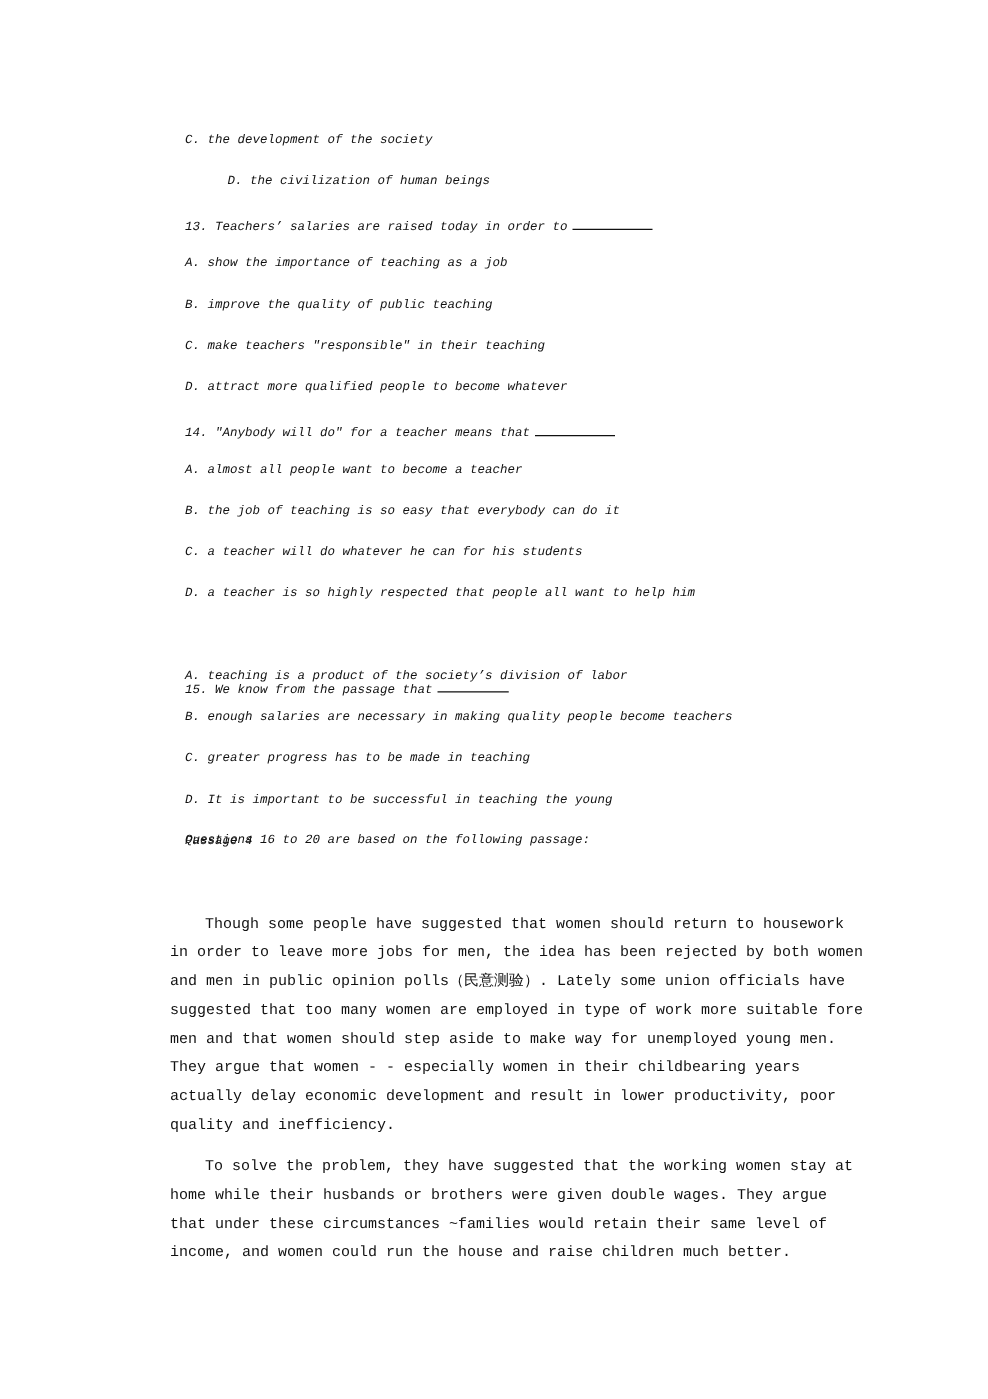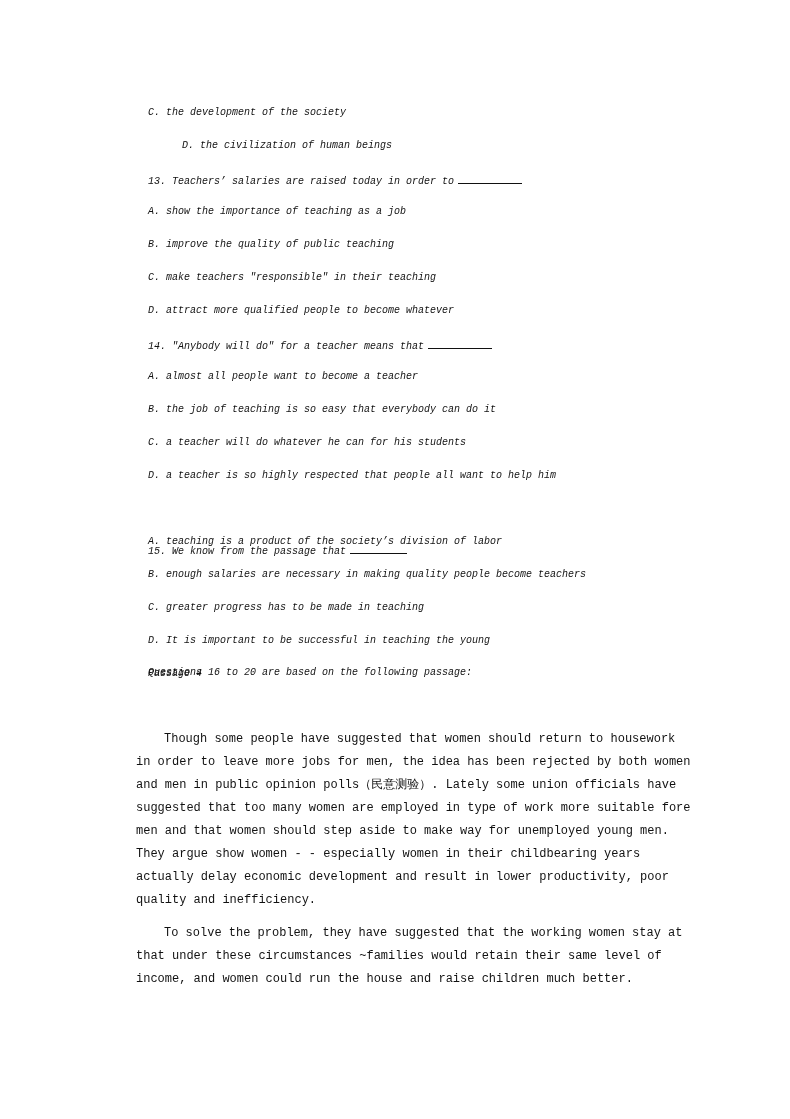--- a/index.html
+++ b/index.html
@@ -33,22 +33,23 @@
     <div class="line" style="top: 601px;"><span>C. greater progress has to be made in teaching</span></div>
     <div class="line" style="top: 634px;"><span>D. It is important to be successful in teaching the young</span></div>
     <div class="line" style="top: 667px;"><span>Passage 4</span></div>
     <div class="line" style="top: 666px;"><span>Questions 16 to 20 are based on the following passage:</span></div>
     <div class="para" style="top: 728px;">
       <span class="pl first">Though some people have suggested that women should return to housework</span>
       <span class="pl">in order to leave more jobs for men, the idea has been rejected by both women</span>
       <span class="pl">and men in public opinion polls（民意测验）. Lately some union officials have</span>
       <span class="pl">suggested that too many women are employed in type of work more suitable fore</span>
       <span class="pl">men and that women should step aside to make way for unemployed young men.</span>
-      <span class="pl">They argue show women - - especially women in their childbearing years</span>
+      <span class="pl">They argue that women - - especially women in their childbearing years</span>
       <span class="pl">actually delay economic development and result in lower productivity, poor</span>
       <span class="pl">quality and inefficiency.</span>
     </div>
     <div class="para" style="top: 922px;">
       <span class="pl first">To solve the problem, they have suggested that the working women stay at</span>
+      <span class="pl">home while their husbands or brothers were given double wages. They argue</span>
       <span class="pl">that under these circumstances ~families would retain their same level of</span>
       <span class="pl">income, and women could run the house and raise children much better.</span>
     </div>
   </div>
 
 </body></html>

